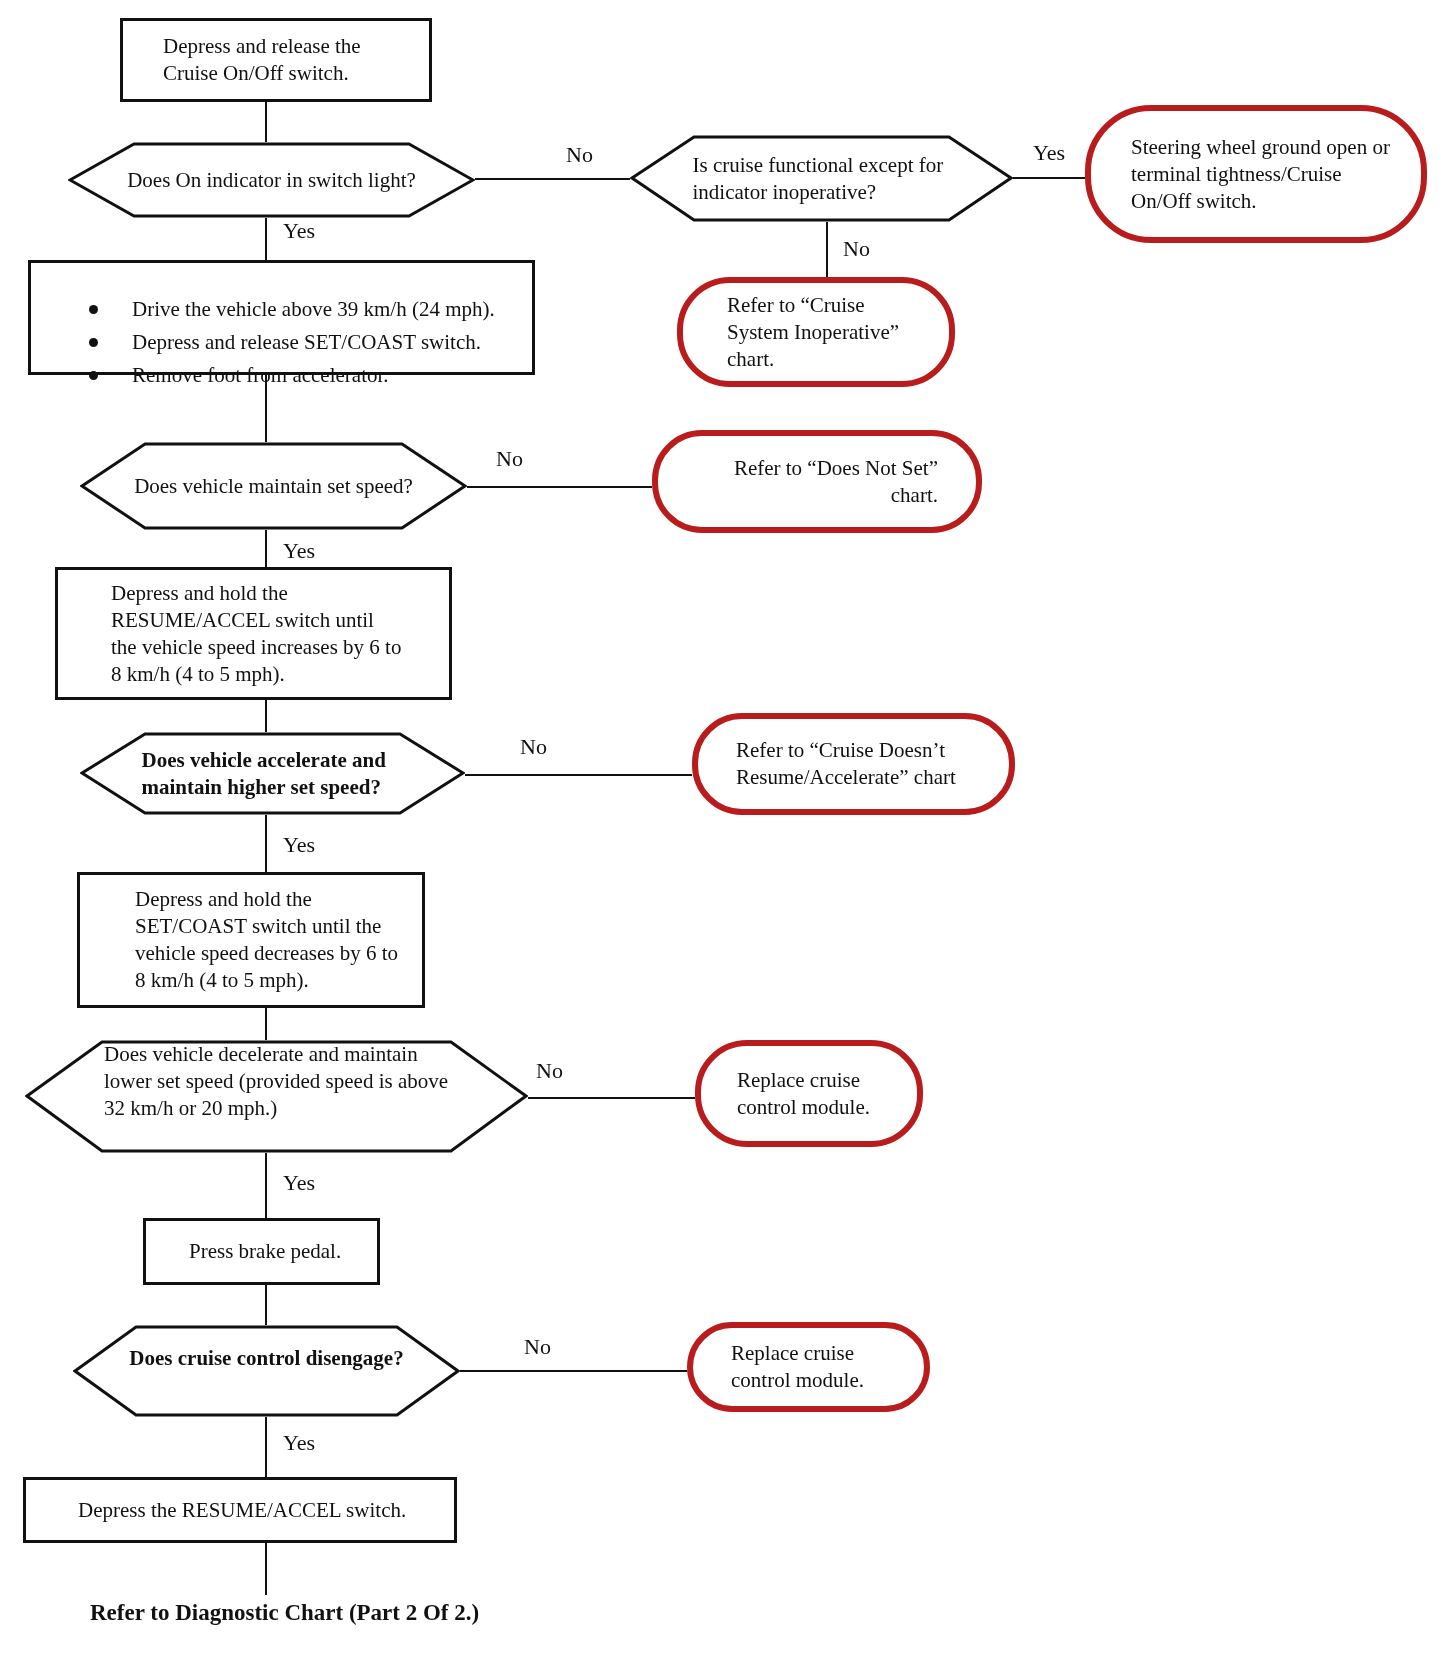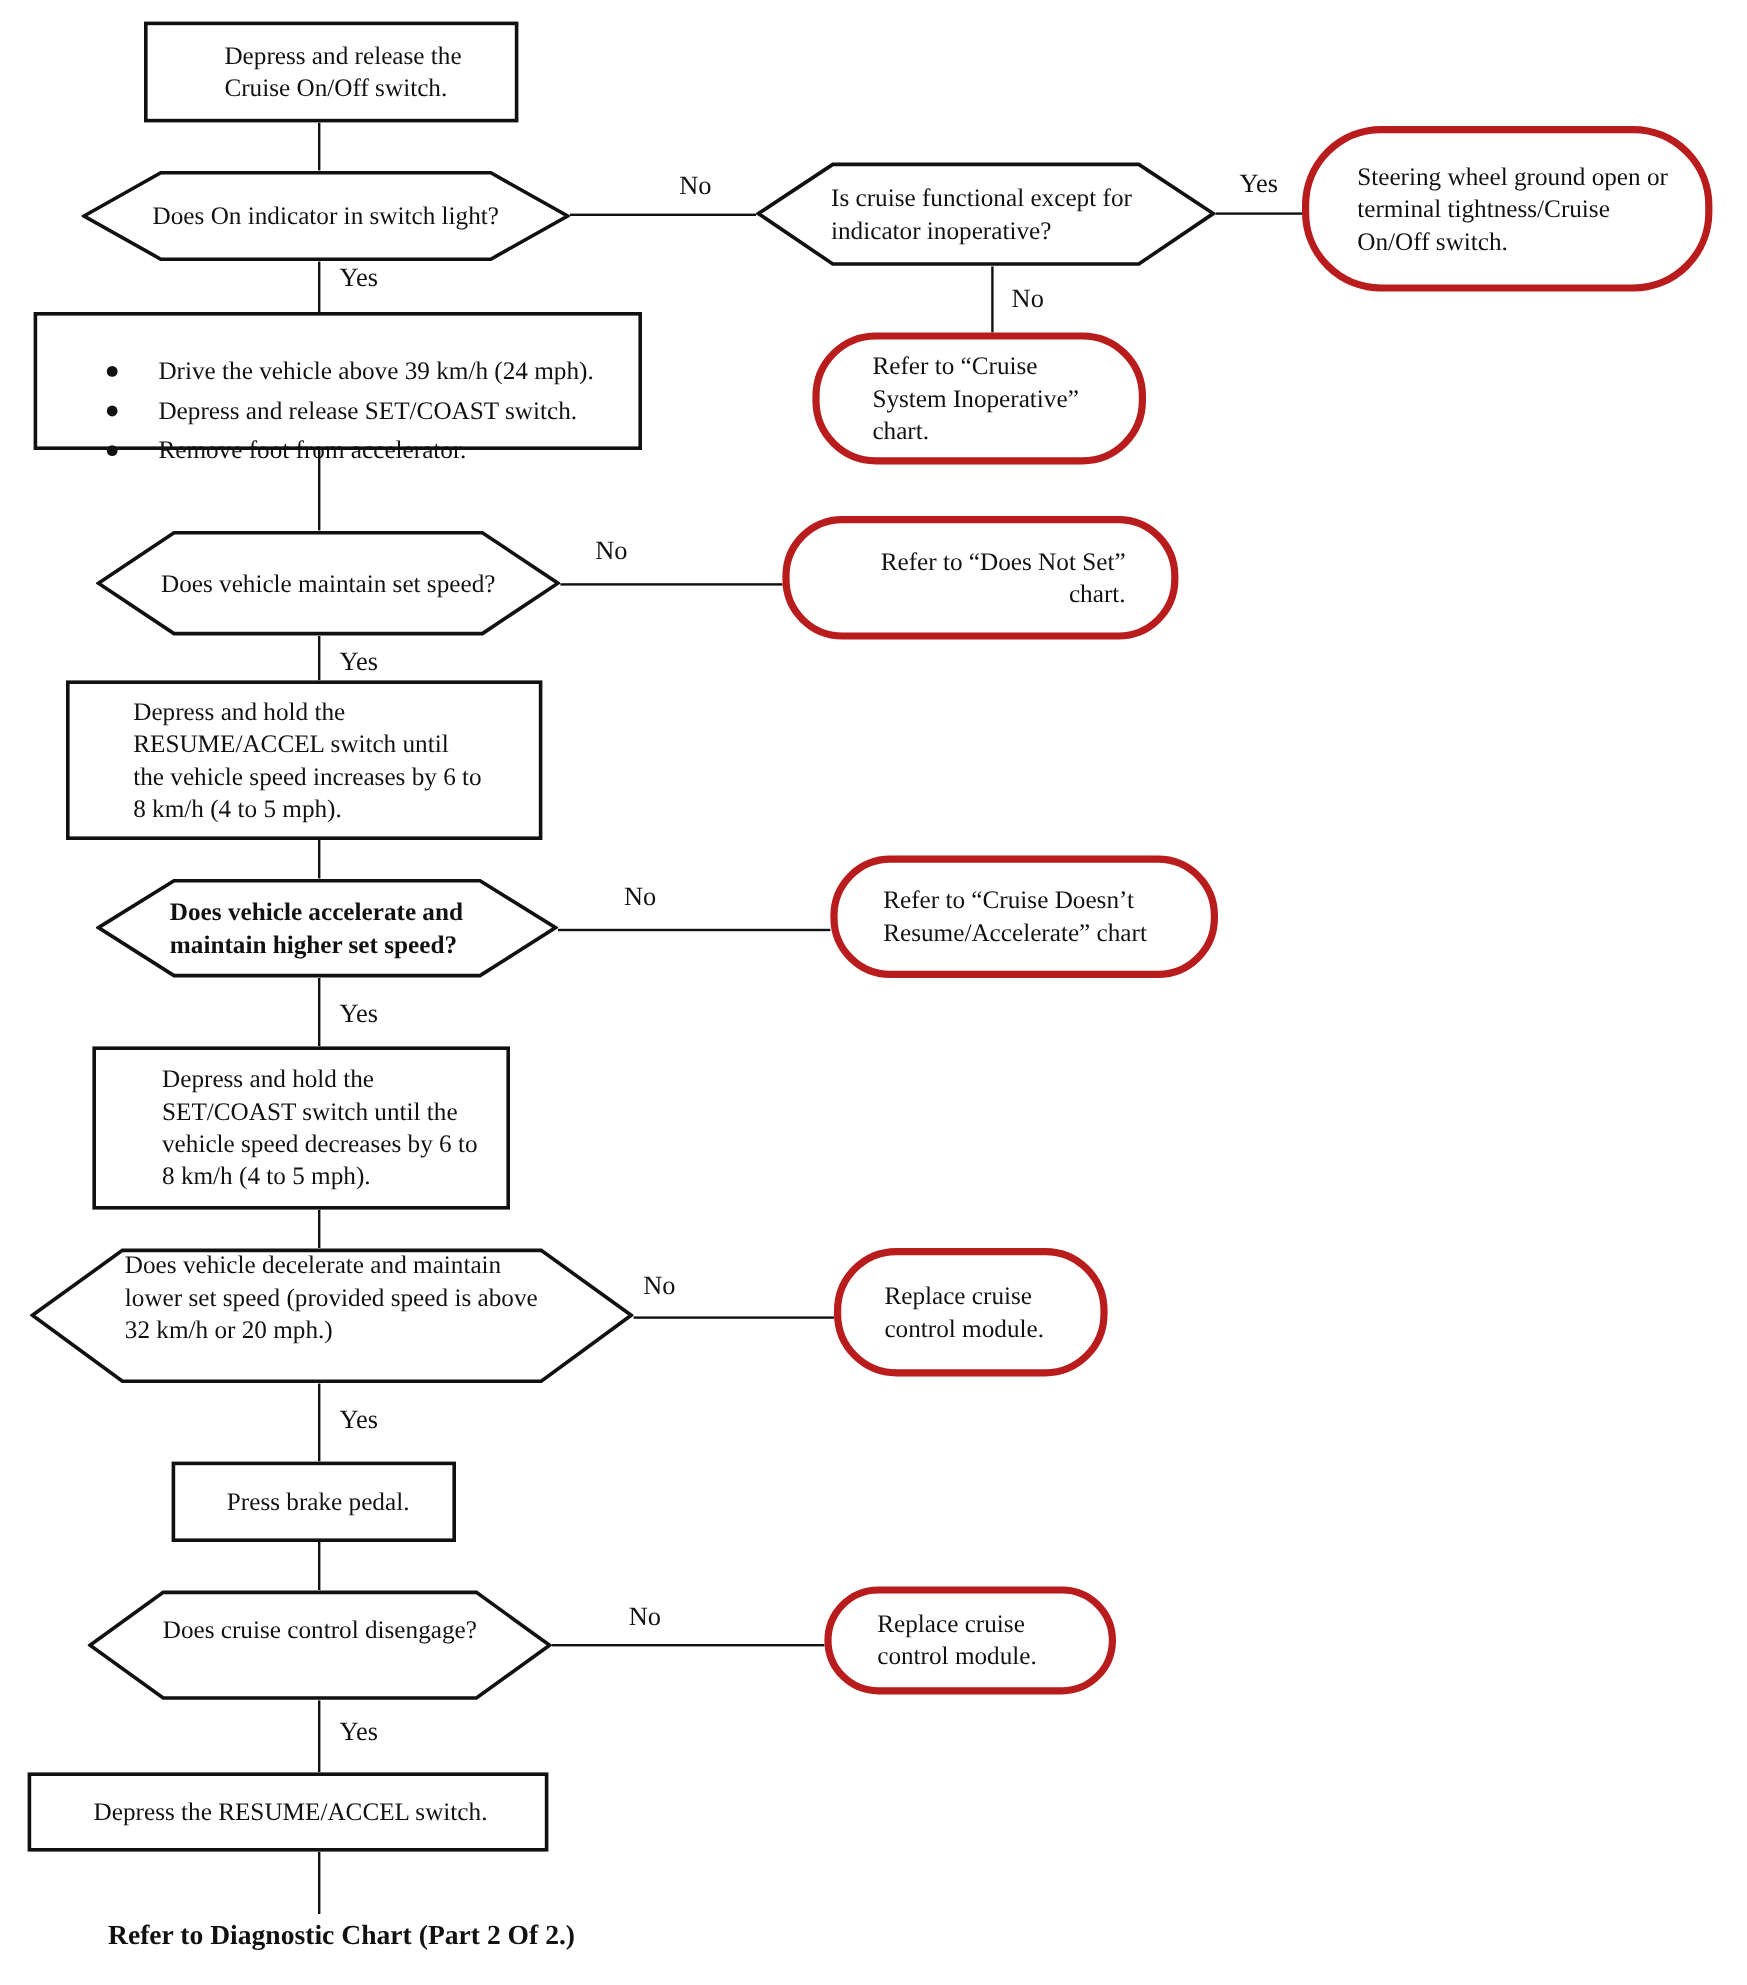--- a/index.html
+++ b/index.html
@@ -59,21 +59,21 @@
   <div class="branch normal" style="left:843px;top:236px;">No</div>
   <div class="branch normal" style="left:496px;top:446px;">No</div>
   <div class="branch normal" style="left:283px;top:538px;">Yes</div>
   <div class="branch normal" style="left:520px;top:734px;">No</div>
   <div class="branch normal" style="left:283px;top:832px;">Yes</div>
   <div class="branch normal" style="left:536px;top:1058px;">No</div>
   <div class="branch normal" style="left:283px;top:1170px;">Yes</div>
   <div class="branch normal" style="left:524px;top:1334px;">No</div>
   <div class="branch normal" style="left:283px;top:1430px;">Yes</div>
 
-  <div class="node proc" style="left:120px;top:18px;width:312px;height:84px;padding-left:24px;">
+  <div class="node proc" style="left:120px;top:18px;width:312px;height:84px;">
     <div class="txt" style="padding-left:40px;width:250px;">Depress and release the Cruise On/Off switch.</div>
   </div>
 
   <div class="hex" style="left:630px;top:135px;width:383px;height:87px;">
     <svg width="383" height="87" viewBox="0 0 383 87">
       <polygon points="2,43 64,2 319,2 381,43 319,85 64,85" fill="#fff" stroke="#111" stroke-width="3"></polygon>
     </svg>
     <div class="txt">
         <span style="width:258px;">Is cruise functional except for indicator inoperative?</span>
       </div>
@@ -157,21 +157,21 @@
   </div>
 
   <div class="node term" style="left:695px;top:1040px;width:228px;height:107px;border-radius:52px;">
     <div class="txt" style="padding-left:36px;width:150px;">Replace cruise control module.</div>
   </div>
 
   <div class="node proc" style="left:143px;top:1218px;width:237px;height:67px;">
     <div class="txt" style="padding-left:27px;margin-left:16px;">Press brake pedal.</div>
   </div>
 
-  <div class="hex" style="left:73px;top:1325px;width:387px;height:67px;">
+  <div class="hex" style="left:73px;top:1325px;width:387px;height:67px;font-weight:bold;">
     <svg width="387" height="92" viewBox="0 0 387 92">
       <polygon points="2,46 63,2 324,2 385,46 324,90 63,90" fill="#fff" stroke="#111" stroke-width="3"></polygon>
     </svg>
     <div class="txt">
         <span>Does cruise control disengage?</span>
       </div>
   </div>
 
   <div class="node term" style="left:687px;top:1322px;width:243px;height:90px;border-radius:45px;">
     <div class="txt" style="padding-left:38px;width:150px;">Replace cruise control module.</div>

